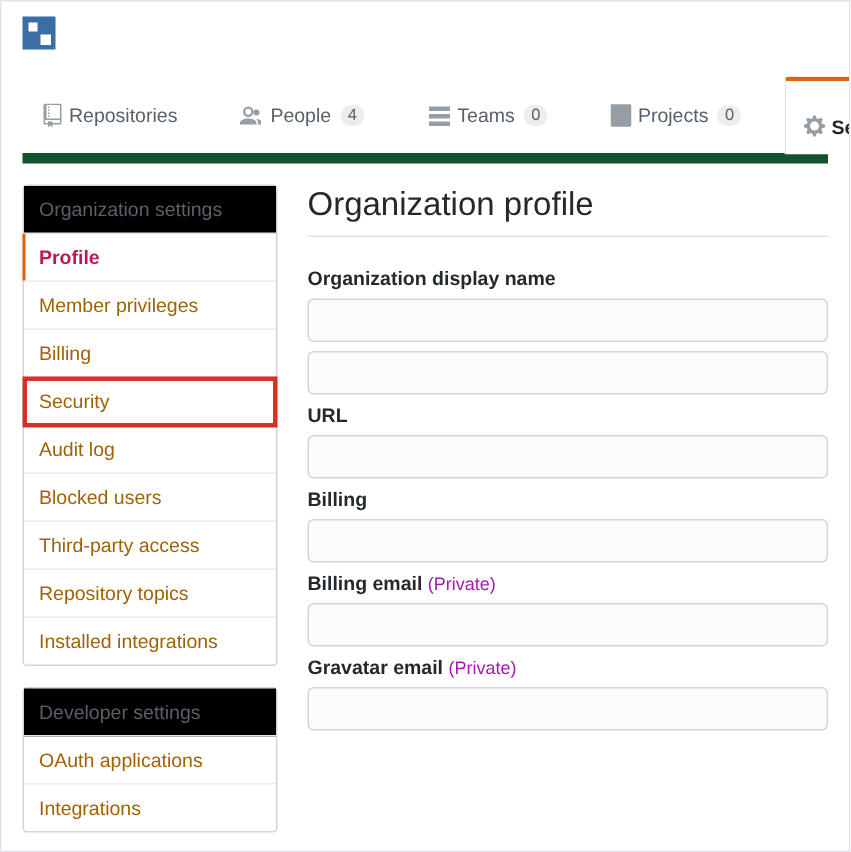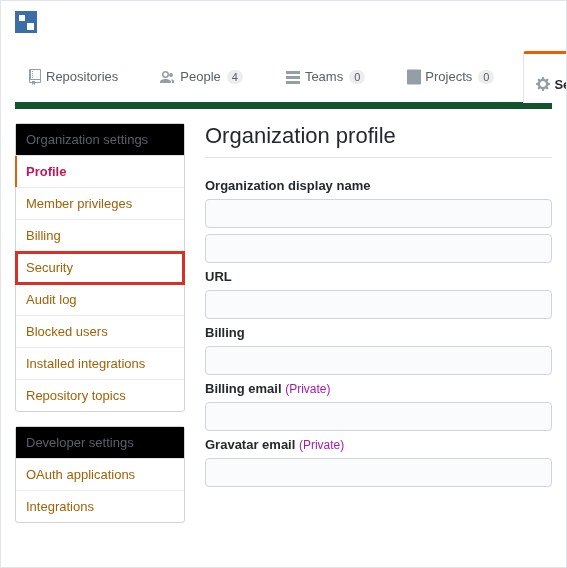--- a/index.html
+++ b/index.html
@@ -206,22 +206,23 @@
   <div class="body">
     <div class="sidebar">
       <div class="menu">
         <div class="menu-header">Organization settings</div>
         <a class="menu-item current">Profile</a>
         <a class="menu-item">Member privileges</a>
         <a class="menu-item">Billing</a>
         <a class="menu-item highlight">Security</a>
         <a class="menu-item">Audit log</a>
         <a class="menu-item">Blocked users</a>
+        <a class="menu-item">Third-party access</a>
+        <a class="menu-item">Repository topics</a>
         <a class="menu-item">Installed integrations</a>
-        <a class="menu-item">Repository topics</a>
       </div>
       <div class="menu">
         <div class="menu-header">Developer settings</div>
         <a class="menu-item">OAuth applications</a>
         <a class="menu-item">Integrations</a>
       </div>
     </div>
 
     <div class="main">
       <h1>Organization profile</h1>

